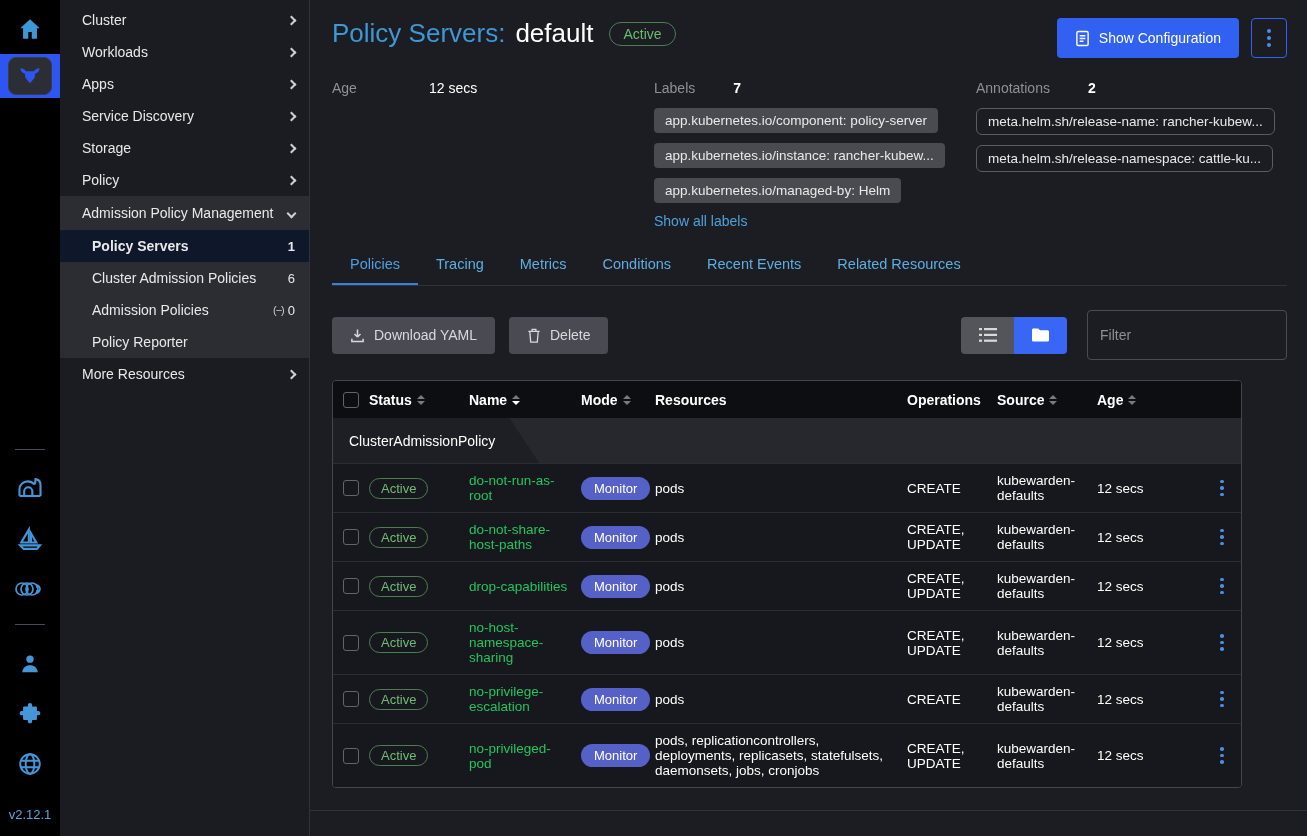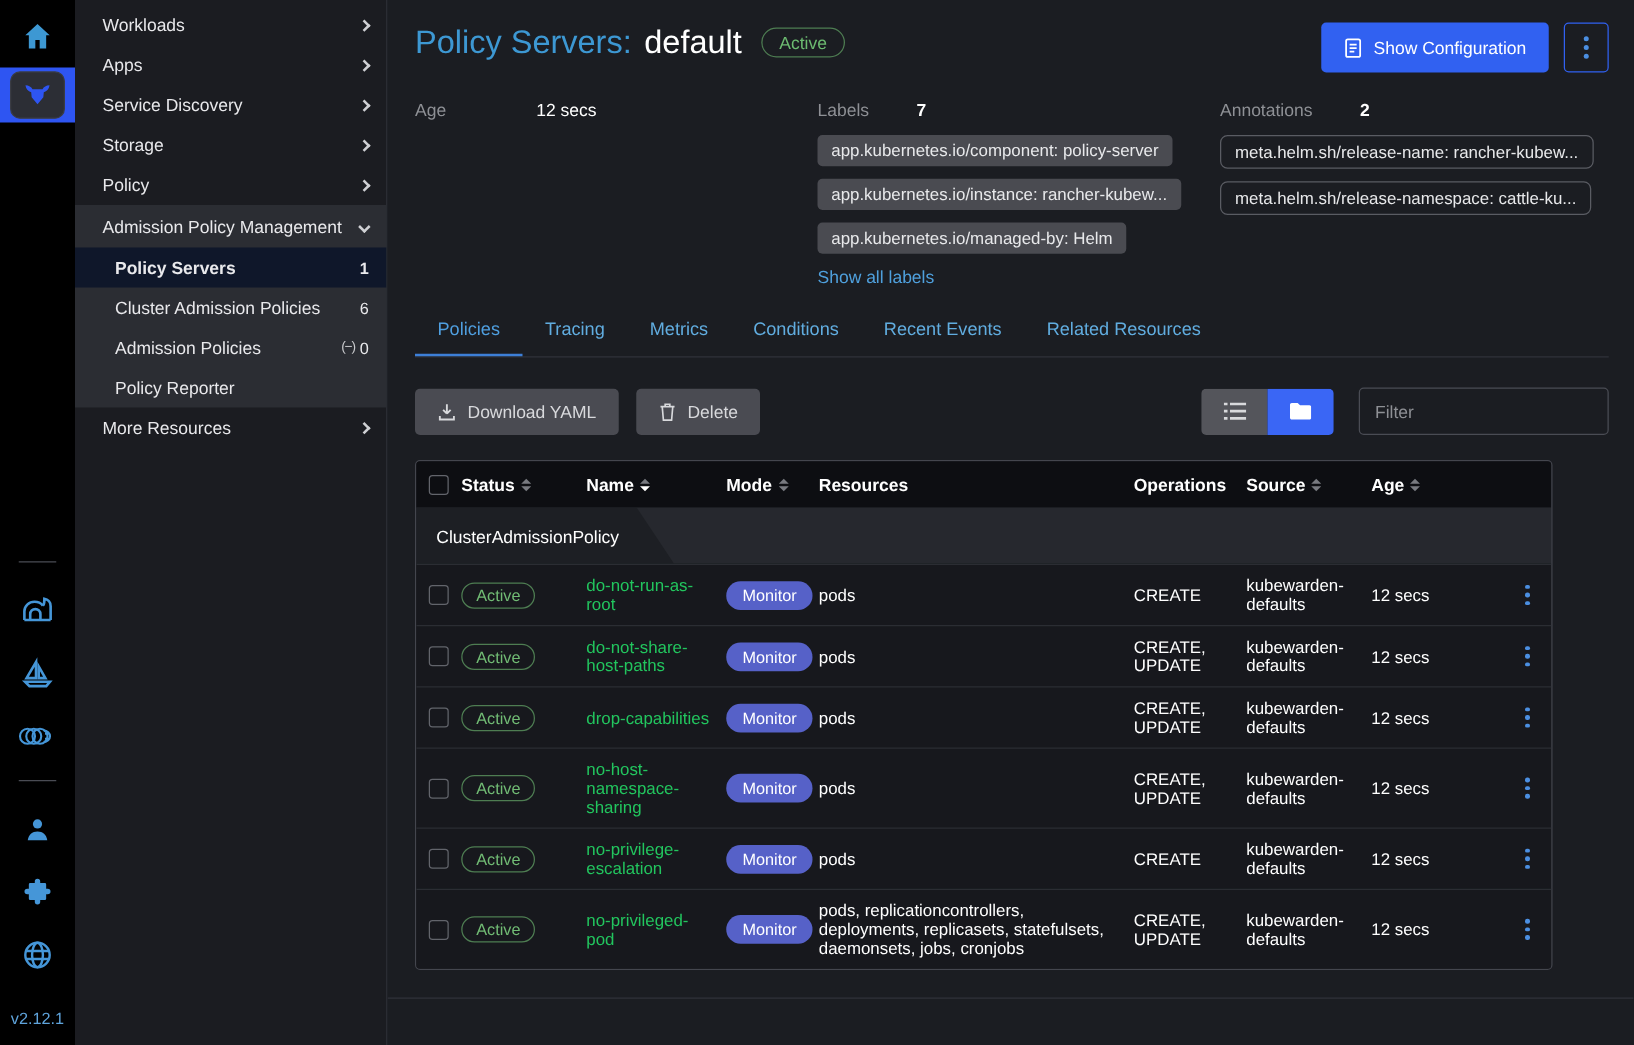--- a/index.html
+++ b/index.html
@@ -58,21 +58,21 @@
   .tab { padding:11px 18px; color:#61ade0; cursor:pointer; font-size:14.5px; border-bottom:2px solid transparent; }
   .tab.active { color:#4f9fe0; border-bottom:2px solid #3d7fd8; }
 
   .toolbar { display:flex; align-items:center; margin-top:24px; }
   .btn-gray { background:#4a4b52; color:#d8d9dc; border:none; border-radius:4px; height:37px; padding:0 18px; font-size:14px; display:flex; align-items:center; gap:9px; cursor:pointer; margin-right:14px; font-family:inherit; }
   .toolbar-spacer { flex:1; }
   .view-toggle { display:flex; border-radius:4px; overflow:hidden; margin-right:20px; }
   .vt-btn { width:53px; height:37px; display:flex; align-items:center; justify-content:center; cursor:pointer; border:none; }
   .vt-list { background:#54555b; color:#d8d9dc; }
   .vt-folder { background:#3a66f5; color:#fff; }
-  .filter-input { width:200px; height:38px; background:transparent; border:1px solid #4a4c54; border-radius:4px; color:#e9e9ec; padding:0 12px; font-size:14px; font-family:inherit; }
+  .filter-input { width:200px; height:50px; background:transparent; border:1px solid #4a4c54; border-radius:4px; color:#e9e9ec; padding:0 12px; font-size:14px; font-family:inherit; }
   .filter-input::placeholder { color:#8e9095; }
 
   .table { width:910px; border:1px solid #44464e; border-radius:4px; margin-top:20px; overflow:hidden; background:#17181d; }
   .tgrid { display:grid; grid-template-columns:36px 100px 112px 74px 252px 90px 100px 106px 1fr; align-items:center; }
   .thead { background:#0d0e12; height:37px; font-weight:bold; color:#fff; font-size:14px; }
   .th { display:flex; align-items:center; gap:5px; padding-right:4px; }
   .sort { display:inline-flex; flex-direction:column; gap:2px; }
   .sort i { width:0; height:0; border-left:4px solid transparent; border-right:4px solid transparent; display:block; }
   .sort .up { border-bottom:4px solid #787a80; }
   .sort .dn { border-top:4px solid #787a80; }
@@ -150,20 +150,24 @@
       <svg width="26" height="26" viewBox="0 0 24 24" fill="none" stroke="currentColor" stroke-width="1.8">
           <circle cx="12" cy="12" r="9"></circle>
           <ellipse cx="12" cy="12" rx="4" ry="9"></ellipse>
           <path d="M3.5 9h17M3.5 15h17"></path>
         </svg>
     </div>
     <div class="rail-version">v2.12.1</div>
   </div>
 
   <div class="sidebar">
+    <div class="nav-item">
+      <span>Cluster</span>
+      <span class="chev chev-right"></span>
+    </div>
     <div class="nav-item">
       <span>Workloads</span>
       <span class="chev chev-right"></span>
     </div>
     <div class="nav-item">
       <span>Apps</span>
       <span class="chev chev-right"></span>
     </div>
     <div class="nav-item">
       <span>Service Discovery</span>

